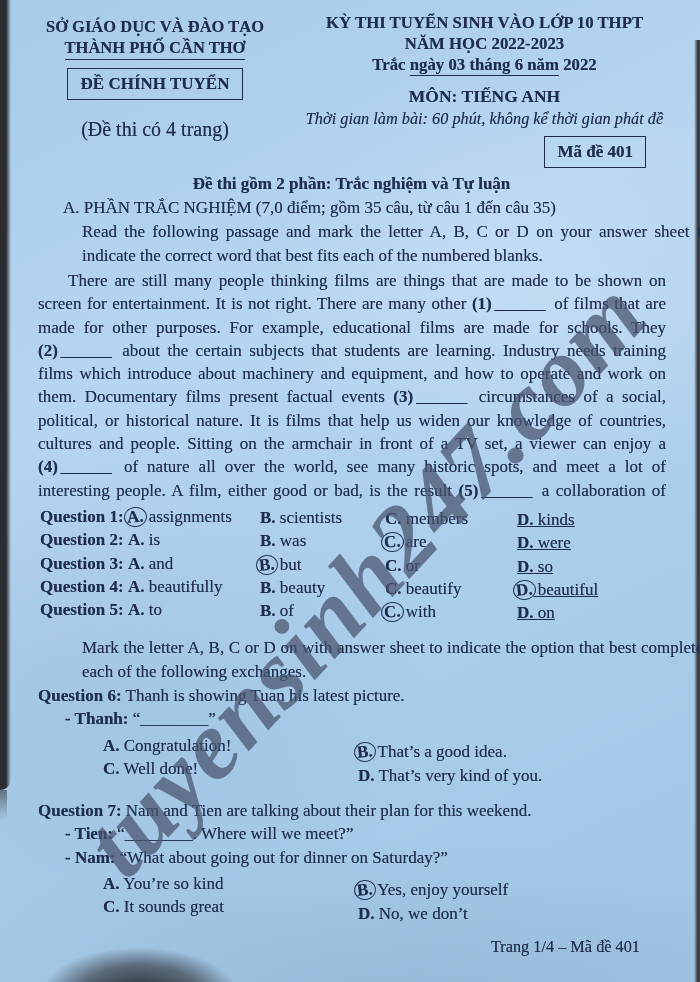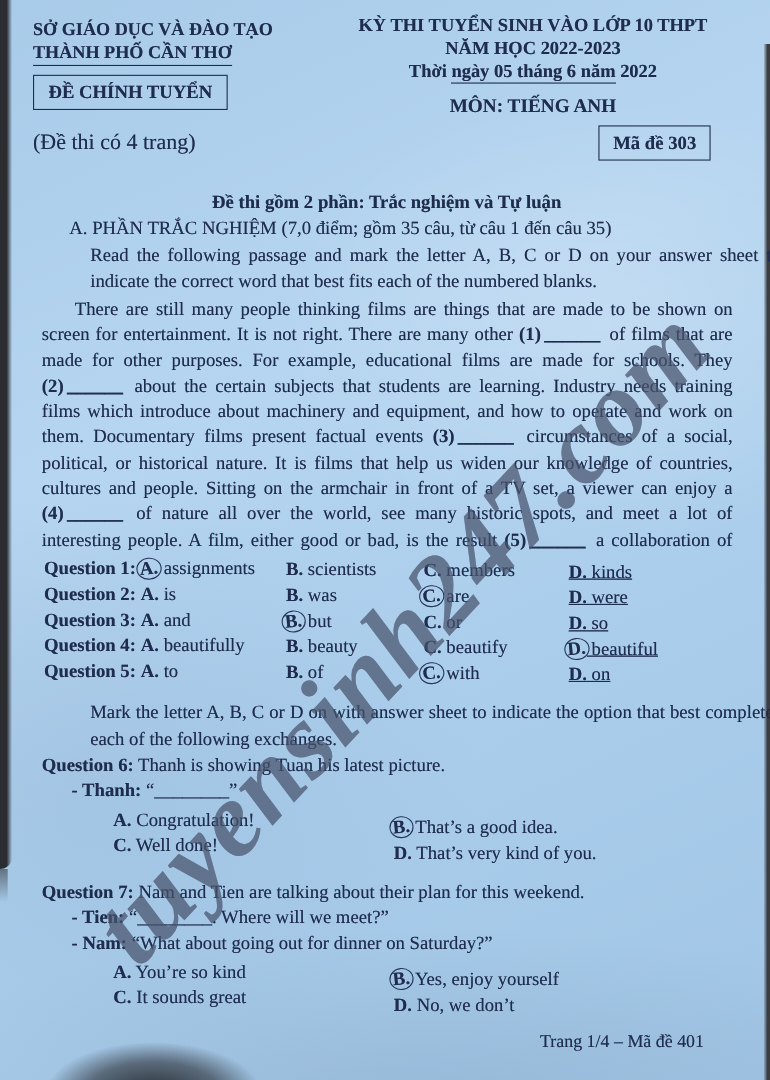--- a/index.html
+++ b/index.html
@@ -25,21 +25,21 @@
   .watermark{
     position:absolute;left:365px;top:578px;transform:translate(-50%,-50%) rotate(-47deg);
     font-size:98px;font-weight:bold;font-style:italic;white-space:nowrap;
     color:rgba(112,126,146,.40);letter-spacing:2px;pointer-events:none;z-index:5;}
   .ink{text-shadow:0 0 .5px rgba(25,35,65,.55);}
   b,.b{font-weight:bold;}
   .u{border-bottom:1.7px solid #1e2c4e;padding-bottom:1px;}
   .ctr{text-align:center;}
   .jst{text-align:justify;}
   .abs{position:absolute;}
-  .hdr-left{left:30px;top:16px;width:250px;display:flex;flex-direction:column;align-items:flex-start;font-weight:bold;font-size:16.5px;line-height:21px;}
+  .hdr-left{left:30px;top:16px;width:250px;display:flex;flex-direction:column;align-items:center;font-weight:bold;font-size:16.5px;line-height:21px;}
   .box{display:inline-block;border:1.8px solid #1e2c4e;padding:4px 13px 5px;margin-top:8px;font-size:17px;}
   .hdr-note{font-weight:normal;font-size:20px;margin-top:19px;}
   .hdr-right{left:283px;top:12px;width:403px;display:flex;flex-direction:column;align-items:center;font-weight:bold;font-size:16.8px;line-height:21px;justify-content:space-between;}
   .subject{margin-top:11px;font-size:17.5px;}
   .duration{font-weight:normal;font-style:italic;font-size:16.3px;margin-top:1px;}
   .code-box{align-self:flex-end;margin-right:40px;margin-top:7px;border:1.8px solid #1e2c4e;padding:4px 12px 5px;font-size:17px;}
   .body-txt{font-size:17px;line-height:23.3px;}
   .intro-line{left:38px;top:172px;width:627px;font-weight:bold;}
   .section-a{left:38px;top:196px;width:640px;font-weight:normal;margin-left:25px;}
   .instr{left:38px;width:628px;font-weight:normal;line-height:23.6px;margin-left:44px;}
@@ -71,23 +71,24 @@
   <div class="abs hdr-left">
     <span>SỞ GIÁO DỤC VÀ ĐÀO TẠO</span>
     <span class="u">THÀNH PHỐ CẦN THƠ</span>
     <span class="box">ĐỀ CHÍNH TUYỂN</span>
     <span class="hdr-note">(Đề thi có 4 trang)</span>
   </div>
 
   <div class="abs hdr-right">
     <span>KỲ THI TUYỂN SINH VÀO LỚP 10 THPT</span>
     <span>NĂM HỌC 2022-2023</span>
-    <span><span>Thời </span><span class="u">ngày 05 tháng 6 năm</span><span> 2022</span></span>
+    <span><span>Trắc </span><span class="u">ngày 03 tháng 6 năm</span><span> 2022</span></span>
     <span class="subject">MÔN: TIẾNG ANH</span>
-    <span class="code-box">Mã đề 303</span>
+    <span class="duration">Thời gian làm bài: 60 phút, không kể thời gian phát đề</span>
+    <span class="code-box">Mã đề 401</span>
   </div>
 
   <div class="abs intro-line ctr body-txt">Đề thi gồm 2 phần: Trắc nghiệm và Tự luận</div>
   <div class="abs section-a body-txt">A. PHẦN TRẮC NGHIỆM (7,0 điểm; gồm 35 câu, từ câu 1 đến câu 35)</div>
   <div class="abs instr jst body-txt" style="top:220px;">Read the following passage and mark the letter A, B, C or D on your answer sheet to indicate the correct word that best fits each of the numbered blanks.</div>
 
   <div class="abs passage jst body-txt"><span>There are still many people thinking films are things that are made to be shown on screen for entertainment. It is not right. There are many other </span><b>(1)</b><span class="blank">______</span><span> of films that are made for other purposes. For example, educational films are made for schools. They </span><b>(2)</b><span class="blank">______</span><span> about the certain subjects that students are learning. Industry needs training films which introduce about machinery and equipment, and how to operate and work on them. Documentary films present factual events </span><b>(3)</b><span class="blank">______</span><span> circumstances of a social, political, or historical nature. It is films that help us widen our knowledge of countries, cultures and people. Sitting on the armchair in front of a TV set, a viewer can enjoy a </span><b>(4)</b><span class="blank">______</span><span> of nature all over the world, see many historic spots, and meet a lot of interesting people. A film, either good or bad, is the result </span><b>(5)</b><span class="blank">______</span><span> a collaboration of many individuals with many different specific skills and talents.</span></div>
 
   <div class="abs q15 body-txt">
       <div class="qrow">

